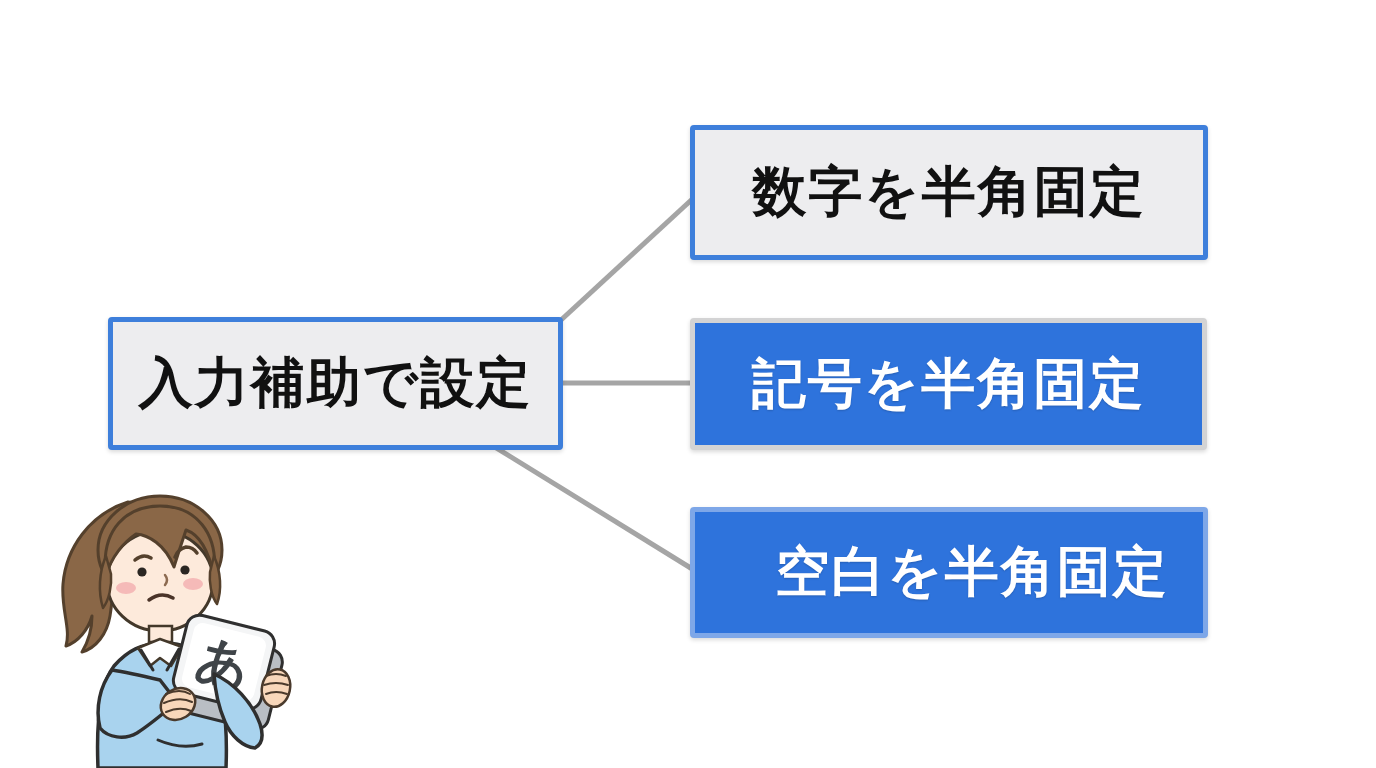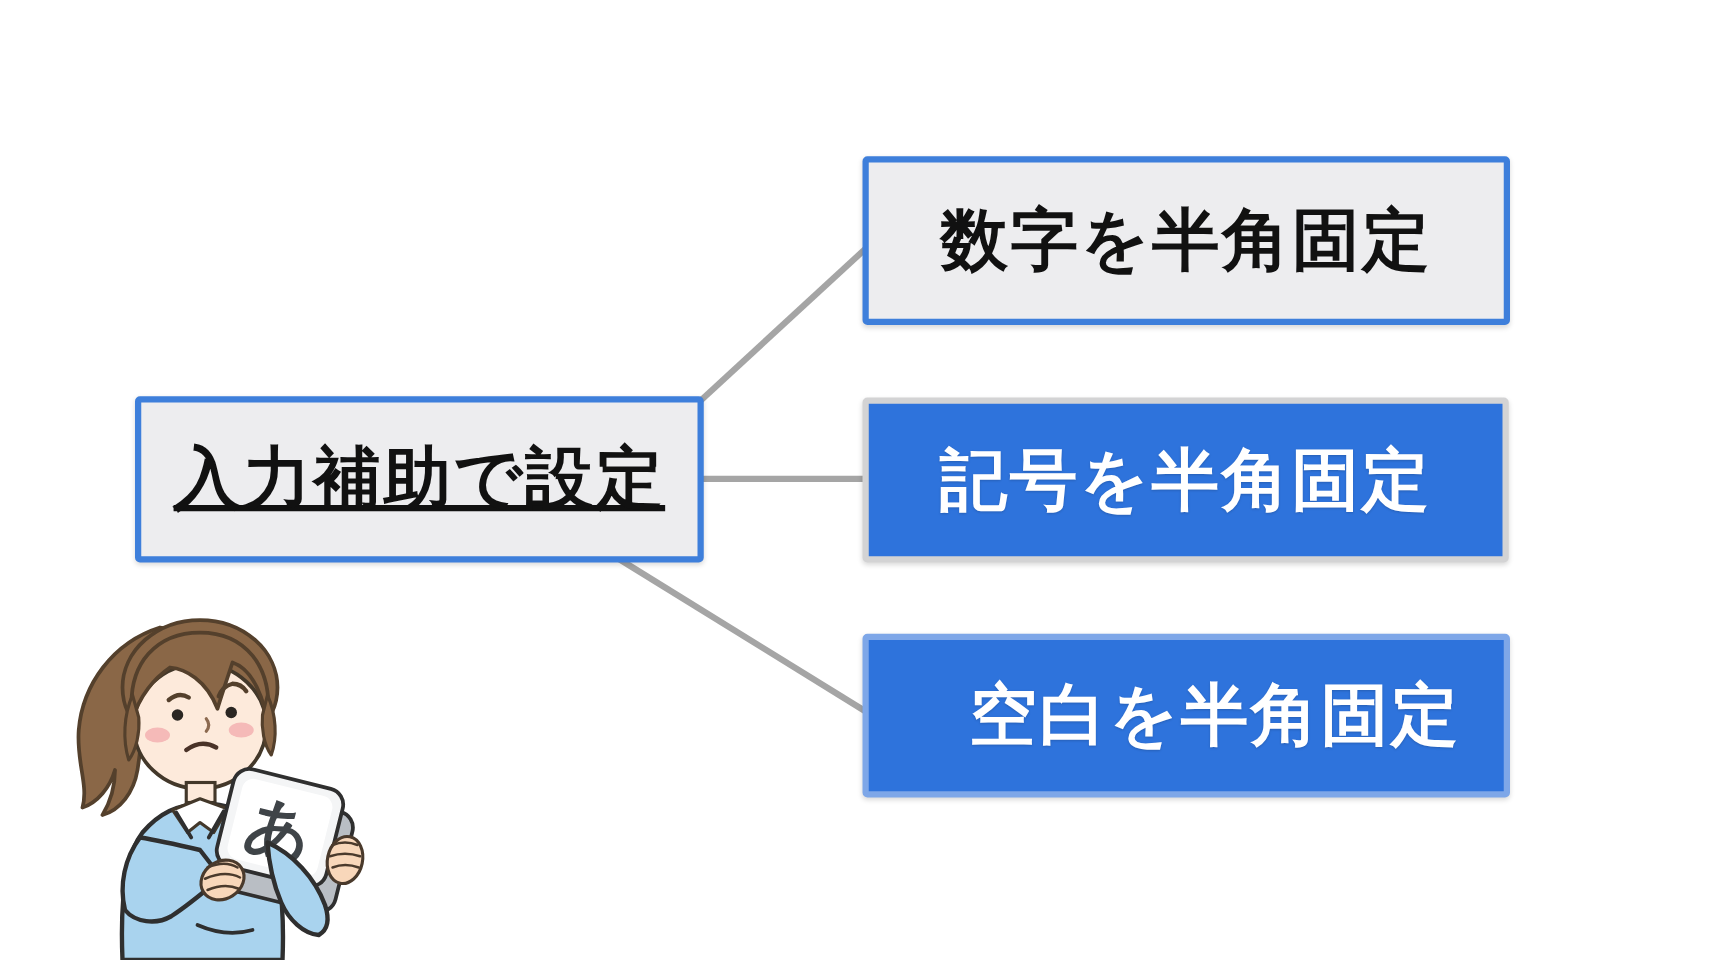--- a/index.html
+++ b/index.html
@@ -35,21 +35,21 @@
     box-shadow: 0 2px 4px rgba(0,0,0,0.15);
     white-space: nowrap;
   }
   .node-outlined {
     background: #ededef;
     border: 5px solid #3e7fdb;
     color: #111111;
   }
   .node-root {
     left: 108px; top: 317px;
-    width: 455px; height: 133px; text-decoration: underline;
+    width: 455px; height: 133px;
   }
   .node-numbers {
     left: 690px; top: 125px;
     width: 518px; height: 135px;
   }
   .node-filled {
     background: #2e73dc;
     color: #ffffff;
     text-shadow: 0 1px 2px rgba(0,0,0,0.18);
   }

